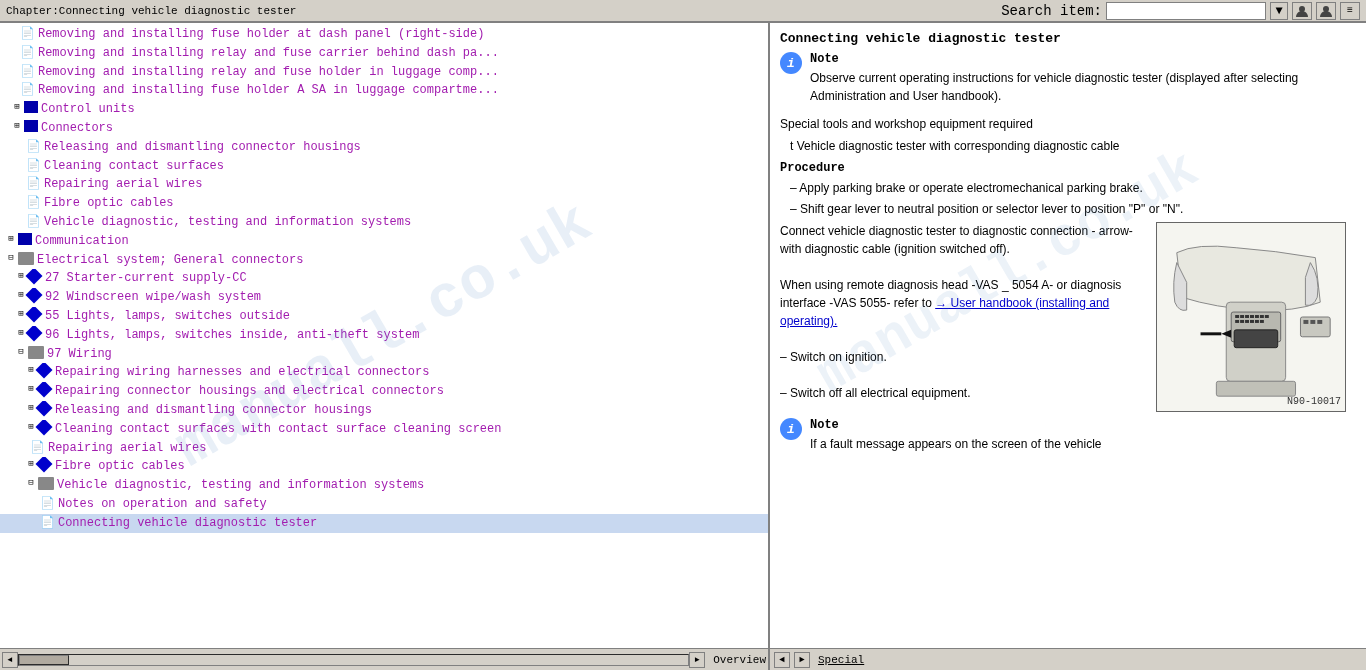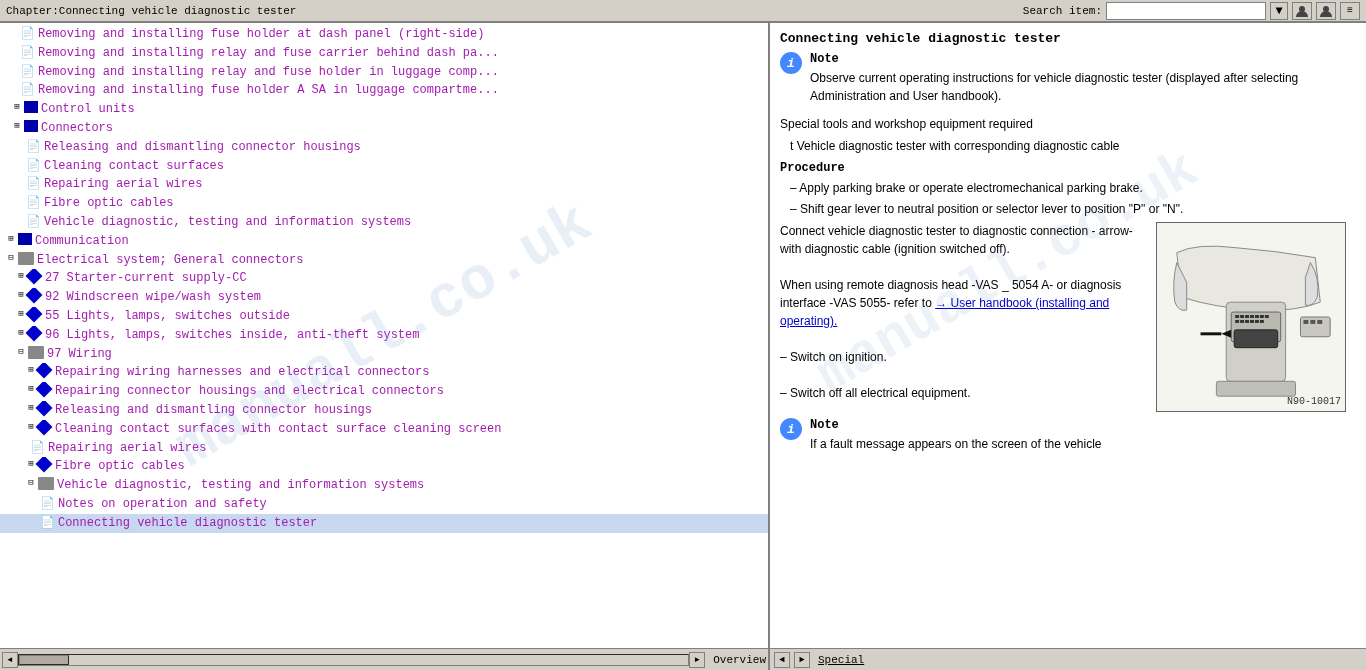--- a/index.html
+++ b/index.html
@@ -9,21 +9,21 @@
       background: #d4d0c8;
       border-bottom: 1px solid #808080;
       padding: 3px 6px;
       display: flex;
       align-items: center;
       justify-content: space-between;
       height: 22px;
     }
     .title-bar-left { font-size: 11px; color: #000; }
     .title-bar-right { display: flex; align-items: center; gap: 4px; }
-    .search-label { font-size: 11px; }
+    .search-label { font-size: 14px; }
     .search-box {
       width: 160px; height: 18px; border: 1px solid #808080;
       background: white; font-size: 11px; padding: 1px 3px;
     }
     .search-dropdown {
       width: 18px; height: 18px; border: 1px solid #808080;
       background: #d4d0c8; cursor: pointer; display: flex; align-items: center; justify-content: center;
     }
     .toolbar-btn {
       width: 20px; height: 18px; border: 1px solid #808080;

